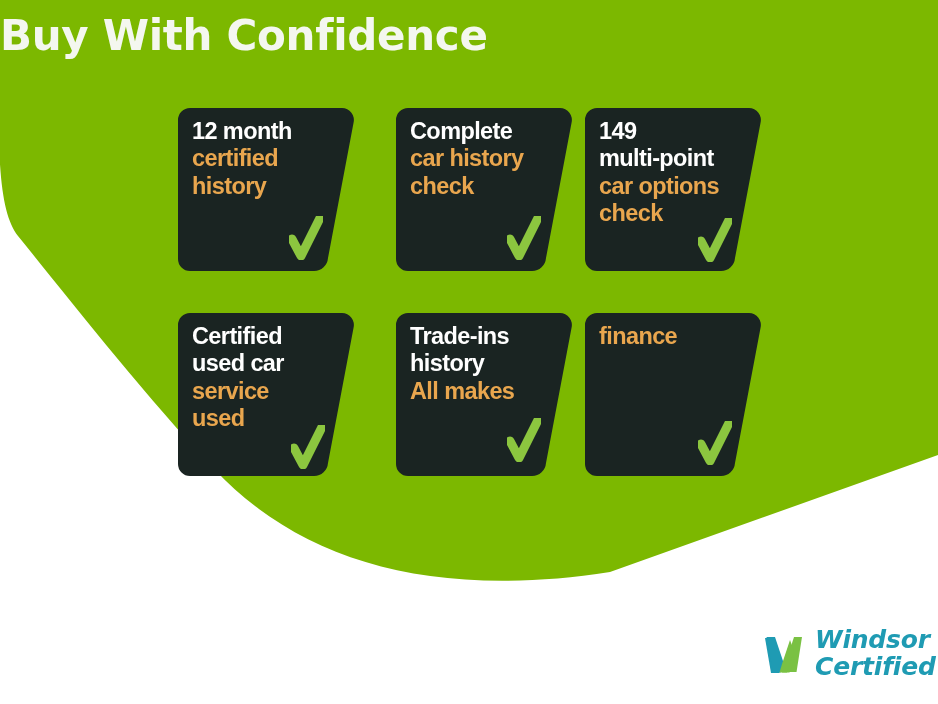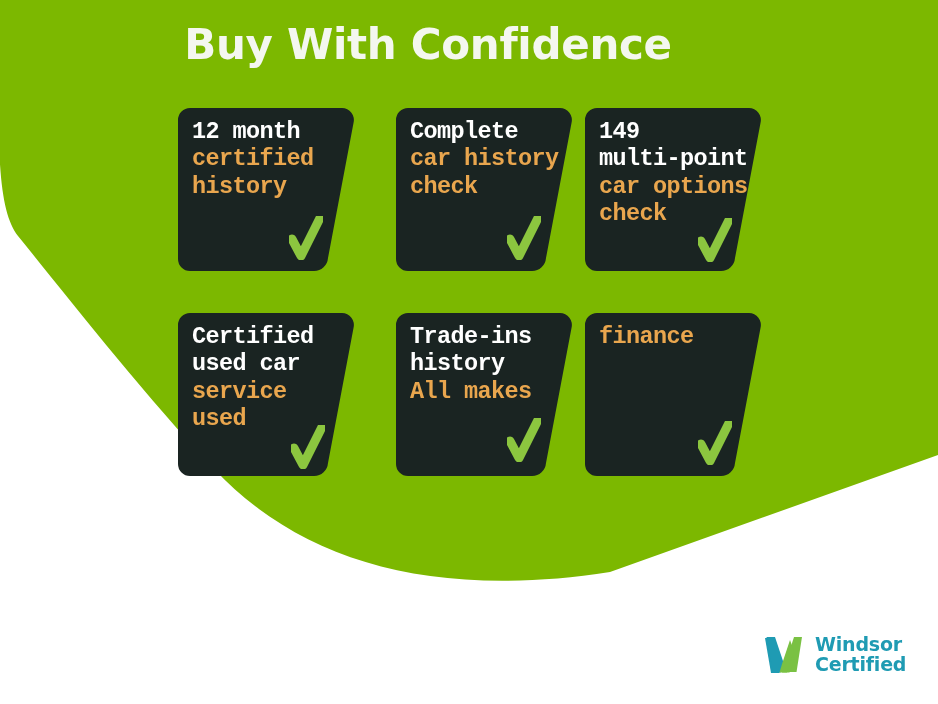--- a/index.html
+++ b/index.html
@@ -29,23 +29,23 @@
     left: 0; top: 0;
     width: 938px;
     height: 704px;
     pointer-events: none;
   }
 
   
   #page-title {
     position: absolute;
     left: 0;
-    top: 20px;
+    top: 11px;
     width: 856px;
-    text-align: center;
+    text-align: left;
     color: #f4f7ef;
     font-size: 42px;
     font-weight: bold;
     letter-spacing: -0.3px;
     font-family: "DejaVu Sans", sans-serif;
   }
 
   
   #card-grid {
     position: absolute;
@@ -67,21 +67,21 @@
     height: 163px;
   }
   .card .card-text {
     position: absolute;
     left: 14px;
     top: 10px;
     width: 152px;
     line-height: 1.16;
     font-size: 23.5px;
     font-weight: bold;
-    font-family: Liberation Mono, monospace;
+    font-family: Liberation Sans, sans-serif;
     letter-spacing: -0.6px;
   }
   .card .line-primary   { color: #ffffff; display: block; white-space: nowrap; }
   .card .line-secondary { color: #e9a64e; display: block; white-space: nowrap; }
 
   .card .check {
     position: absolute;
     width: 34px;
     height: 44px;
   }
@@ -100,25 +100,26 @@
     top: 628px;
     width: 162px;
     height: 52px;
     display: flex;
     align-items: center;
     gap: 9px;
   }
   #logo-mark { width: 44px; height: 40px; flex: none; }
   #logo-wordmark {
     color: #1f9bb3;
-    font-size: 19px;
+    font-size: 25px;
     font-weight: bold;
     line-height: 1.07;
     font-family: "DejaVu Sans", sans-serif;
     letter-spacing: -0.2px;
+    font-style: italic;
   }
   #logo-wordmark span { display: block; }
 </style>
 </head>
 <body>
 
 <div id="stage">
 
   <svg id="bg-shape" viewBox="0 0 938 704" preserveAspectRatio="none" aria-hidden="true">
     <path d="M 0 0 L 938 0 L 938 455 L 610 572

